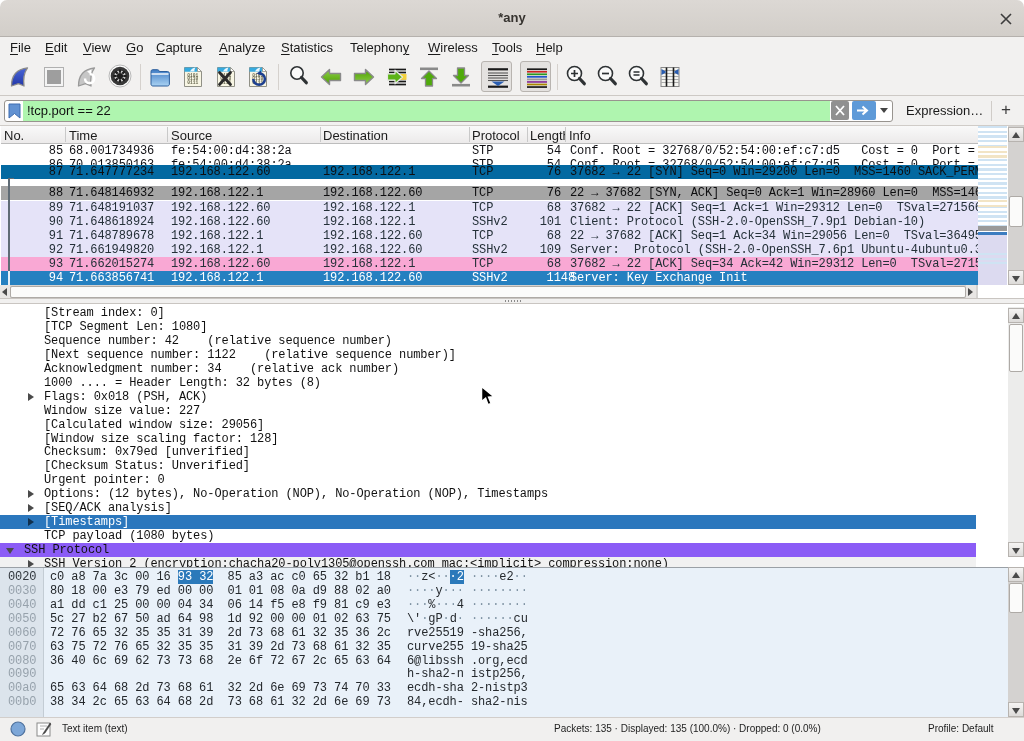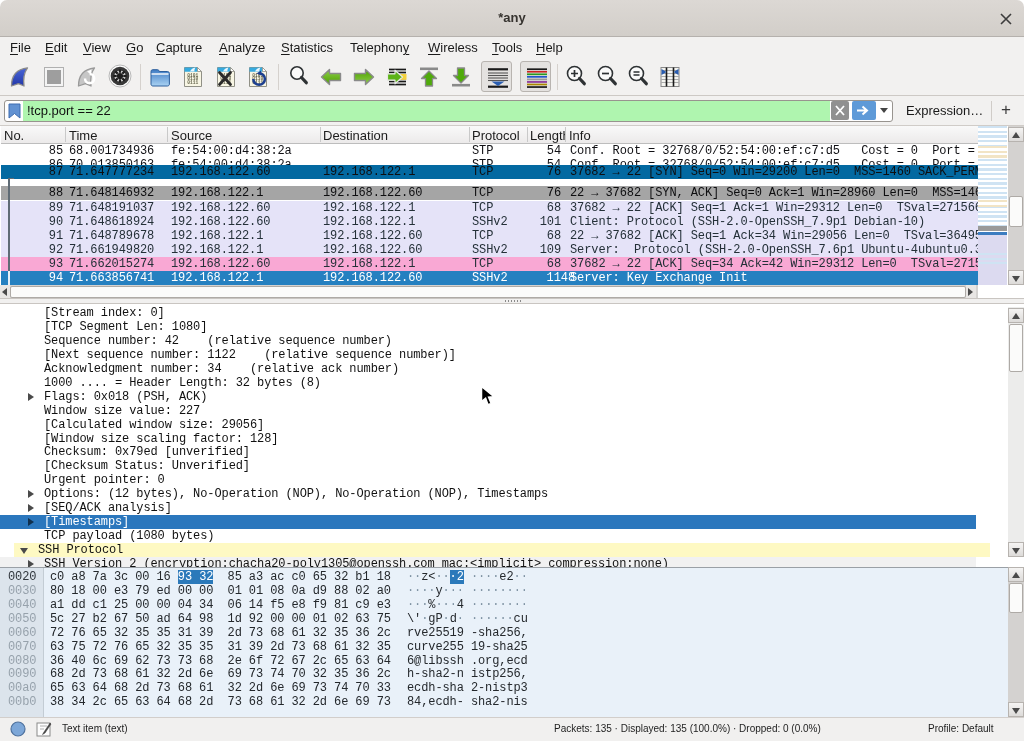--- a/index.html
+++ b/index.html
@@ -461,21 +461,21 @@
       <span class="darr" style="left:28px;"></span>
       <span class="mono" style="left:44px">[SEQ/ACK analysis]</span>
     </div>
     <div class="dline" style="top:514.9px;background:#2b77bd;color:#fff;">
       <span class="darr" style="left:28px;border-left-color:#10304e;"></span>
       <span class="mono" style="left:44px">[Timestamps]</span>
     </div>
     <div class="dline" style="top:528.8px;color:#111;">
       <span class="mono" style="left:44px">TCP payload (1080 bytes)</span>
     </div>
-    <div class="dline" style="top:542.7px;background:#fef9c3;color:#111;margin-left:14px;">
+    <div class="dline" style="top:542.7px;background:#8b5cf6;color:#111;">
       <span class="darrd" style="left:6px"></span>
       <span class="mono" style="left:24px">SSH Protocol</span>
     </div>
     <div class="dline" style="top:556.6px;background:#f1f1f1;color:#111;">
       <span class="darr" style="left:28px;"></span>
       <span class="mono" style="left:44px">SSH Version 2 (encryption:chacha20-poly1305@openssh.com mac:&lt;implicit&gt; compression:none)</span>
     </div>
   </div>
 
 <div class="abs" style="left:1008px;top:307px;width:16px;height:250px;background:#ececeb;"></div>
@@ -518,21 +518,20 @@
       <span class="mono" style="left:50px">63 75 72 76 65 32 35 35  31 39 2d 73 68 61 32 35</span>
       <span class="mono" style="left:407px">curve255 19-sha25</span>
     </div>
     <div class="hline" style="top:653.5px;color:#24282c">
       <span class="mono" style="left:8px;color:#97a2ac">0080</span>
       <span class="mono" style="left:50px">36 40 6c 69 62 73 73 68  2e 6f 72 67 2c 65 63 64</span>
       <span class="mono" style="left:407px">6@libssh .org,ecd</span>
     </div>
     <div class="hline" style="top:667.35px;color:#24282c">
       <span class="mono" style="left:8px;color:#97a2ac">0090</span>
-      <span class="mono" style="left:50px">68 2d 73 68 61 32 2d 6e  69 73 74 70 32 35 36 2c</span>
       <span class="mono" style="left:407px">h-sha2-n istp256,</span>
     </div>
     <div class="hline" style="top:681.1999999999999px;color:#24282c">
       <span class="mono" style="left:8px;color:#97a2ac">00a0</span>
       <span class="mono" style="left:50px">65 63 64 68 2d 73 68 61  32 2d 6e 69 73 74 70 33</span>
       <span class="mono" style="left:407px">ecdh-sha 2-nistp3</span>
     </div>
     <div class="hline" style="top:695.05px;color:#24282c">
       <span class="mono" style="left:8px;color:#97a2ac">00b0</span>
       <span class="mono" style="left:50px">38 34 2c 65 63 64 68 2d  73 68 61 32 2d 6e 69 73</span>

